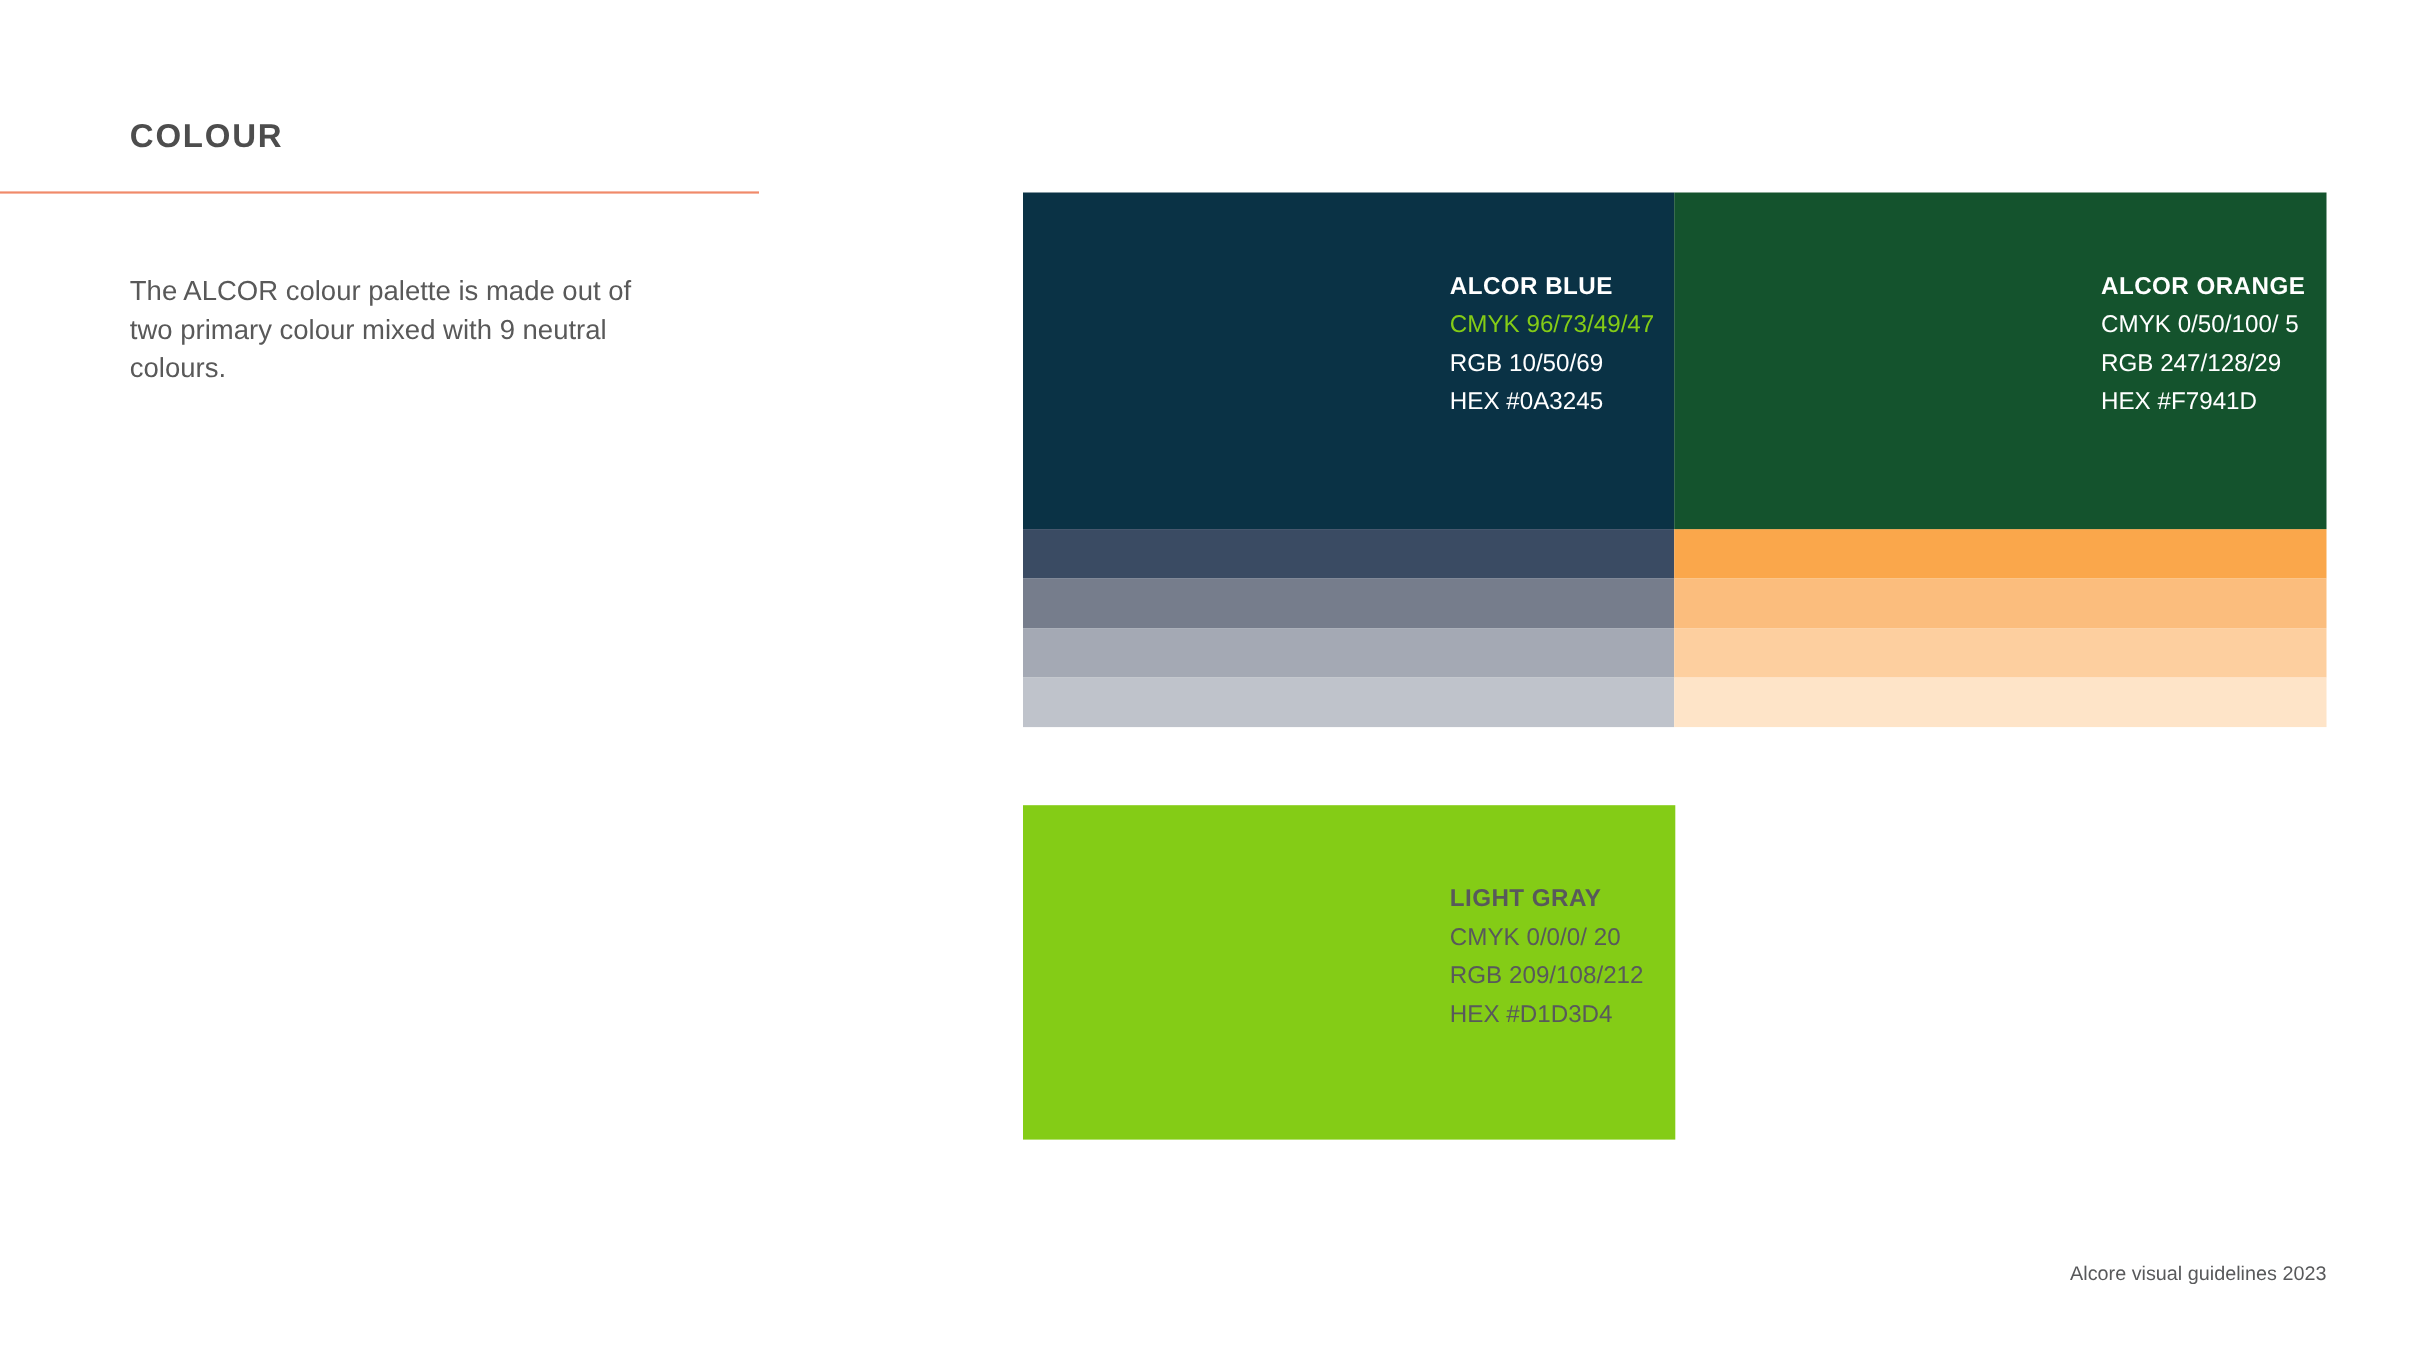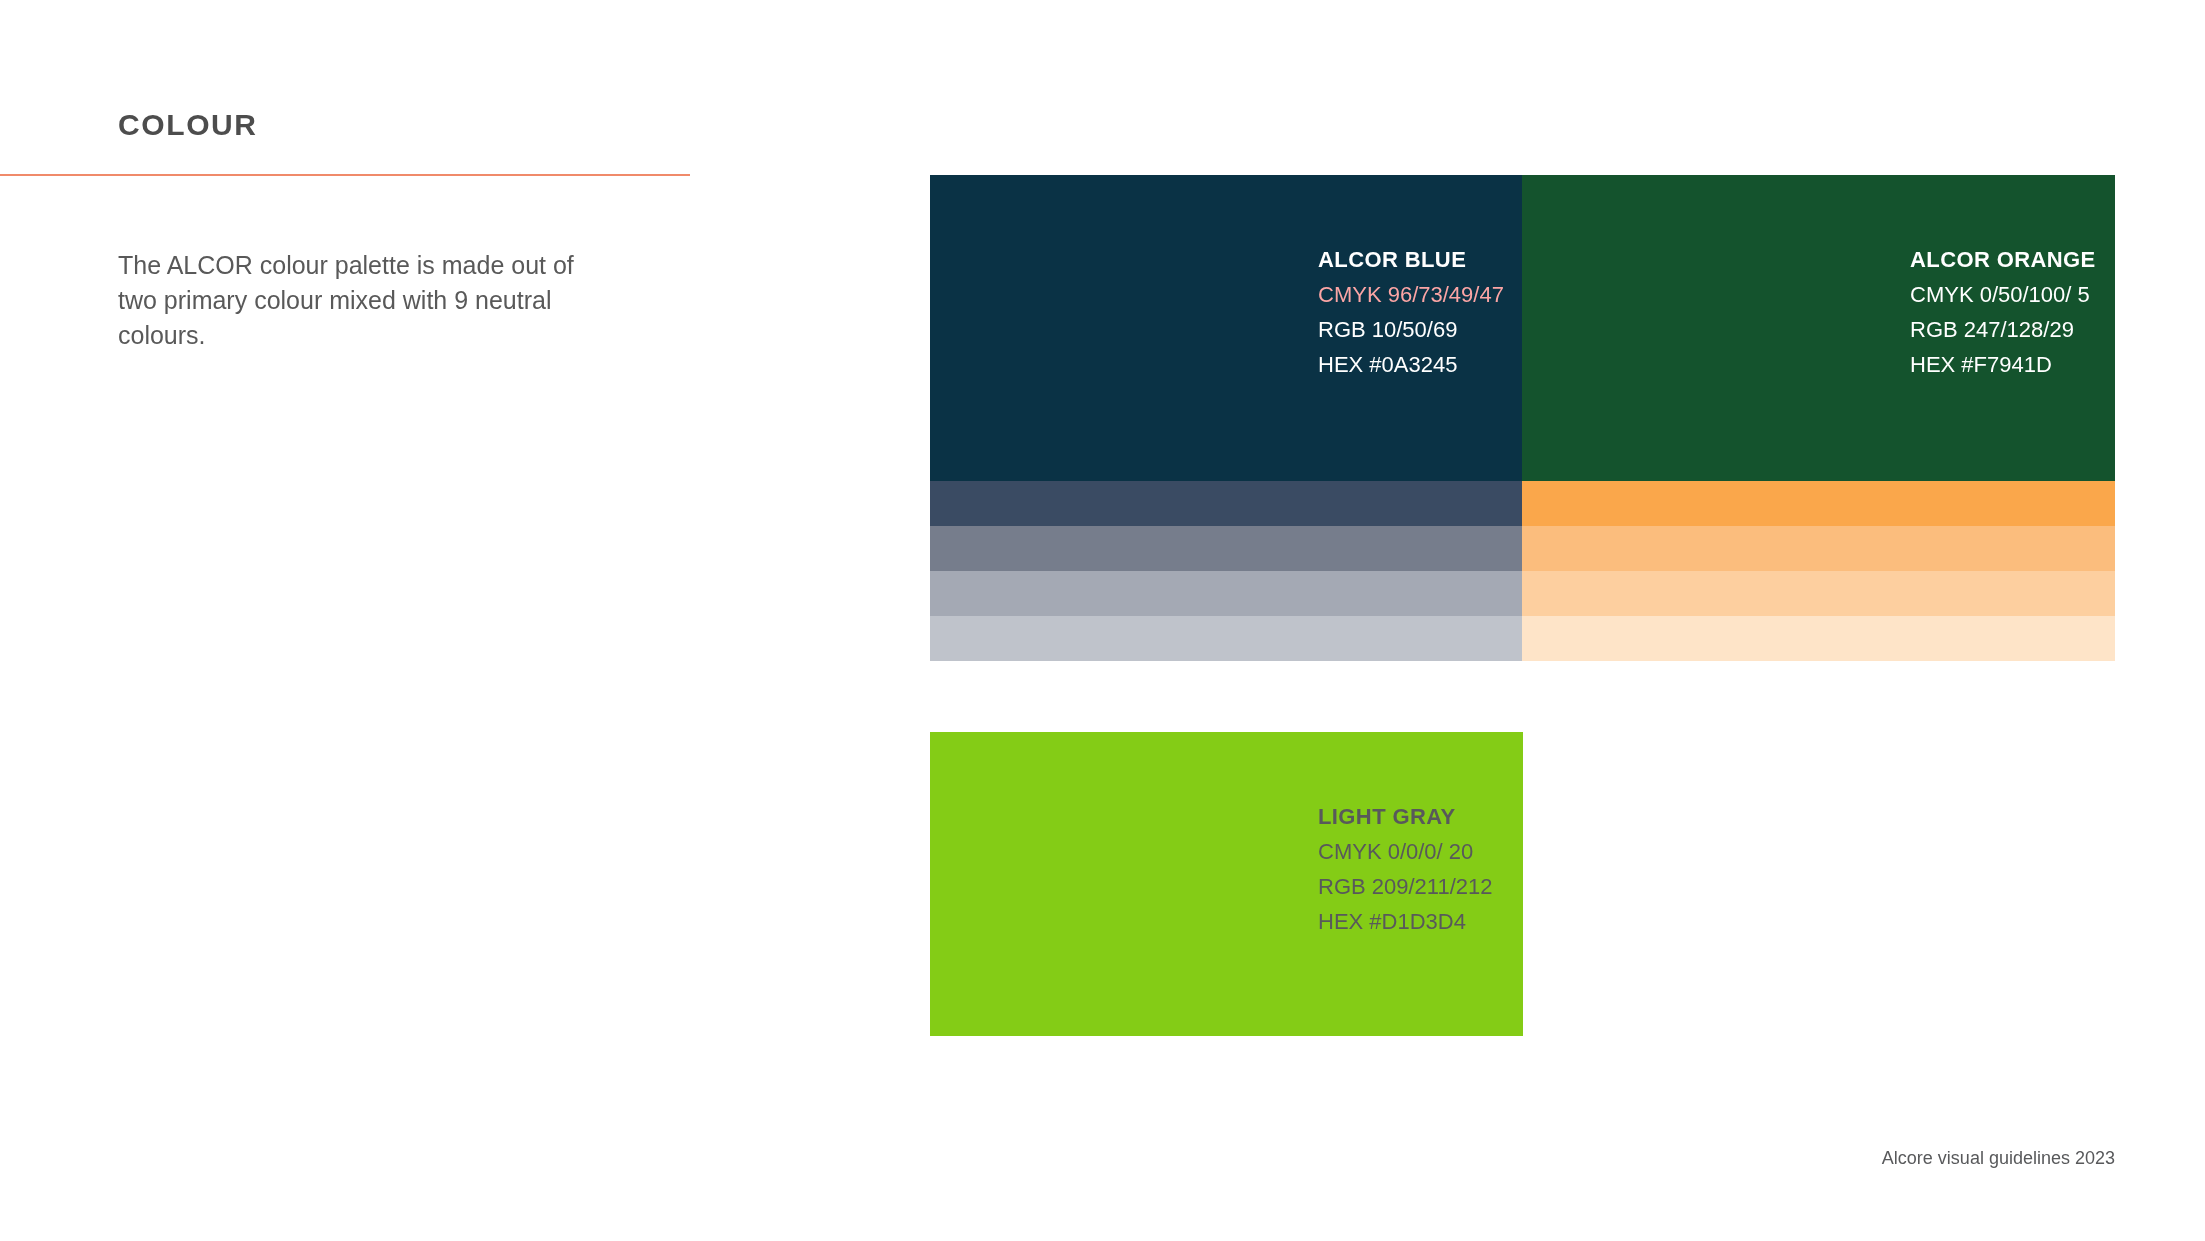--- a/index.html
+++ b/index.html
@@ -81,21 +81,21 @@
   <div class="section-title" style="color: rgb(77, 77, 77);">COLOUR</div>
   <div class="title-rule" style="background: rgb(240, 138, 106);"></div>
   <div class="description">The ALCOR colour palette is made out of two primary colour mixed with 9 neutral colours.</div>
 
   <div class="palette-row row-primary">
 
     <div class="swatch-col col-left">
       <div class="swatch-main primary-main" style="background: rgb(10, 50, 69);">
         <div class="swatch-info on-dark">
           <span class="line name" style="color: rgb(255, 255, 255);">ALCOR BLUE</span>
-          <span class="line" style="color: #fca5a5;">CMYK 96/73/49/47</span>
+          <span class="line" style="color: #84cc16;">CMYK 96/73/49/47</span>
           <span class="line" style="color: rgb(255, 255, 255);">RGB 10/50/69</span>
           <span class="line" style="color: rgb(255, 255, 255);">HEX #0A3245</span>
         </div>
       </div>
       <div class="tint" style="background: rgb(58, 75, 99);"></div>
       <div class="tint" style="background: rgb(118, 125, 140);"></div>
       <div class="tint" style="background: rgb(164, 169, 180);"></div>
       <div class="tint" style="background: rgb(191, 195, 203);"></div>
     </div>
 
@@ -116,21 +116,21 @@
   </div>
 
   <div class="palette-row row-neutral">
 
 
     <div class="swatch-col col-right">
       <div class="swatch-main neutral-main" style="background: #84cc16;">
         <div class="swatch-info on-light">
           <span class="line name" style="color: rgb(88, 89, 91);">LIGHT GRAY</span>
           <span class="line" style="color: rgb(88, 89, 91);">CMYK 0/0/0/ 20</span>
-          <span class="line" style="color: rgb(88, 89, 91);">RGB 209/211/212</span>
+          <span class="line" style="color: rgb(88, 89, 91);">RGB 209/108/212</span>
           <span class="line" style="color: rgb(88, 89, 91);">HEX #D1D3D4</span>
         </div>
       </div>
     </div>
   </div>
 
   <div class="footer">Alcore visual guidelines 2023</div>
 </div>
 
 </body></html>

